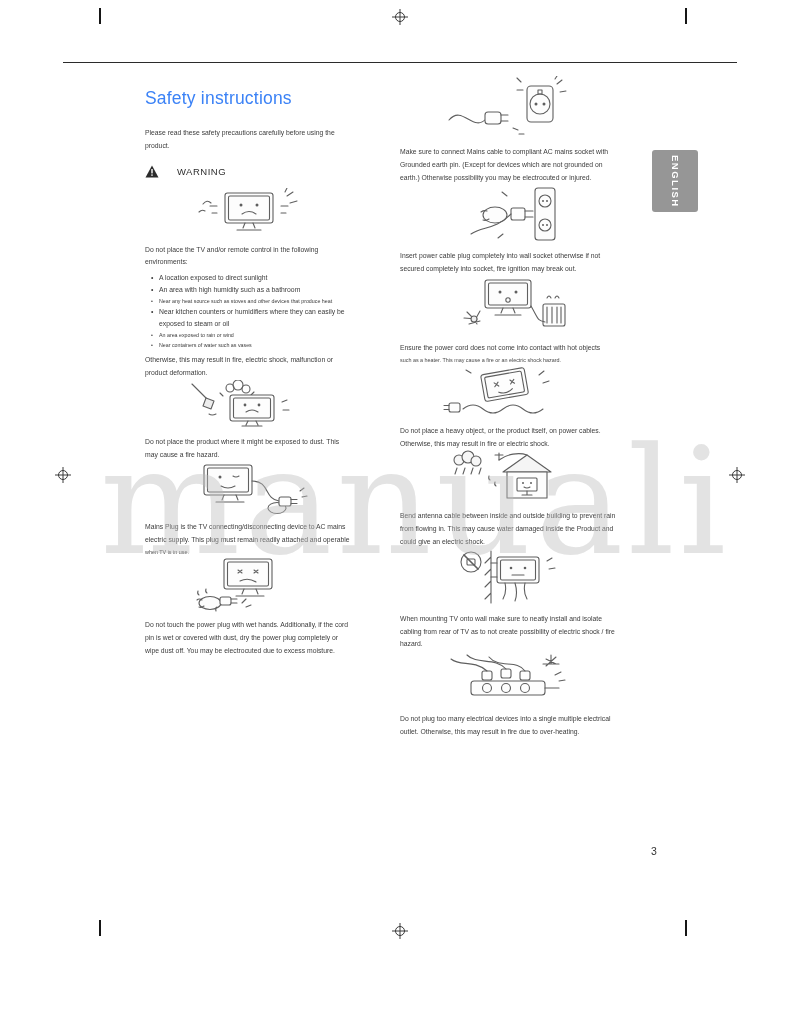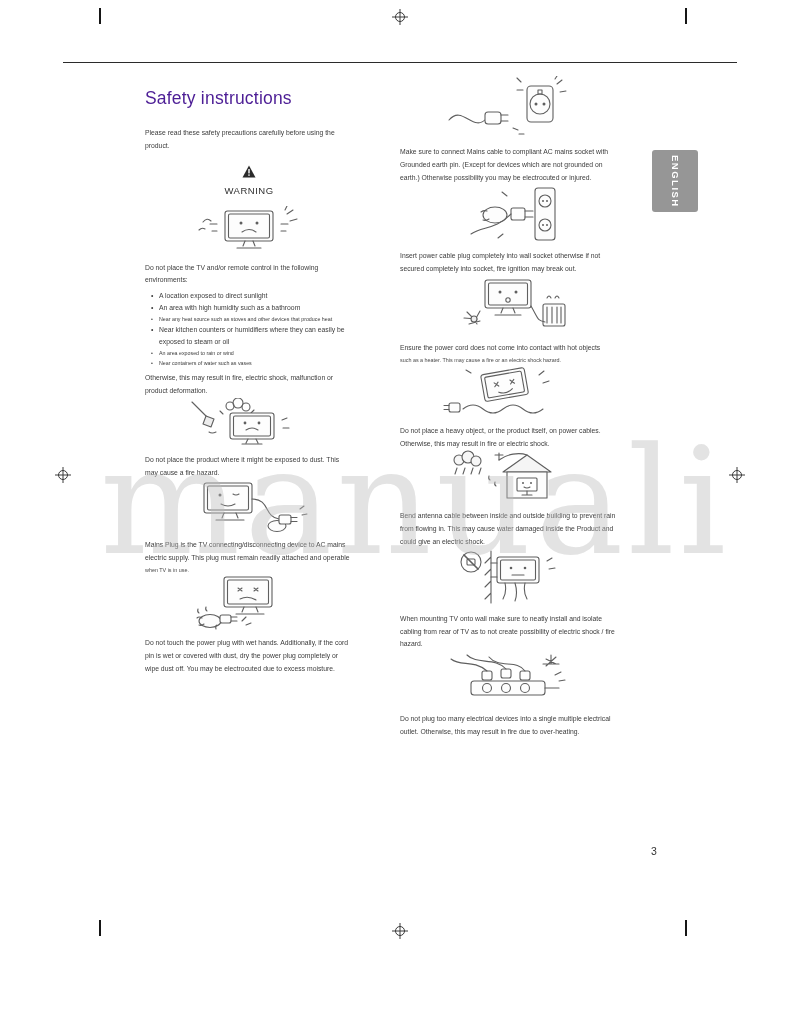--- a/index.html
+++ b/index.html
@@ -27,26 +27,26 @@
     position:absolute; left:88px; top:428px; width:640px; z-index:40;
     font-family:"DejaVu Serif", serif; font-size:148px; line-height:1;
     color:#bdbdbd; opacity:0.42; letter-spacing:4px; pointer-events:none; user-select:none;margin-left:12px;
   }
 
   
   .col { position:absolute; }
   .col-left  { left:145px; top:88px;  width:208px; }
   .col-right { left:400px; top:76px;  width:216px; }
 
-  h1.title { font-size:17.5px; font-weight:400; color:#4c1d95; margin:0 0 18px 0; letter-spacing:0.2px; }
+  h1.title { font-size:17.5px; font-weight:400; color:#3b82f6; margin:0 0 18px 0; letter-spacing:0.2px; }
   p.body { margin:0; font-size:6.8px; line-height:12.8px; color:#3c3c3c; }
   .t-small { display:block; font-size:5.4px; line-height:10px; color:#4a4a4a; } .mb12 { margin-bottom:12px; } .mb10 { margin-bottom:10px; }
   .mb8 { margin-bottom:8px; }  .mb6 { margin-bottom:6px; } .mb2 { margin-bottom:2px; }
 
-  .warning-row { display:flex; align-items:center; gap:7px; margin:12px 0 10px 0;flex-direction:column; }
+  .warning-row { display:flex; align-items:center; gap:18px; margin:12px 0 10px 0; }
   .warning-label { font-size:9.5px; color:#2f2f2f; letter-spacing:0.5px; }
 
   ul.env { list-style:none; margin:3px 0 4px 0; padding:0 0 0 6px; }
   ul.env li { position:relative; padding-left:8px; font-size:6.8px; line-height:12px; color:#3c3c3c; }
   ul.env li::before { content:"•"; position:absolute; left:0; top:0; }
   ul.env li.tiny { font-size:5.3px; line-height:10px; }
 
   .illus { display:flex; justify-content:center; align-items:flex-end; }
 
   .page-number { position:absolute; left:651px; top:845px; font-size:10.5px; color:#333333; }

